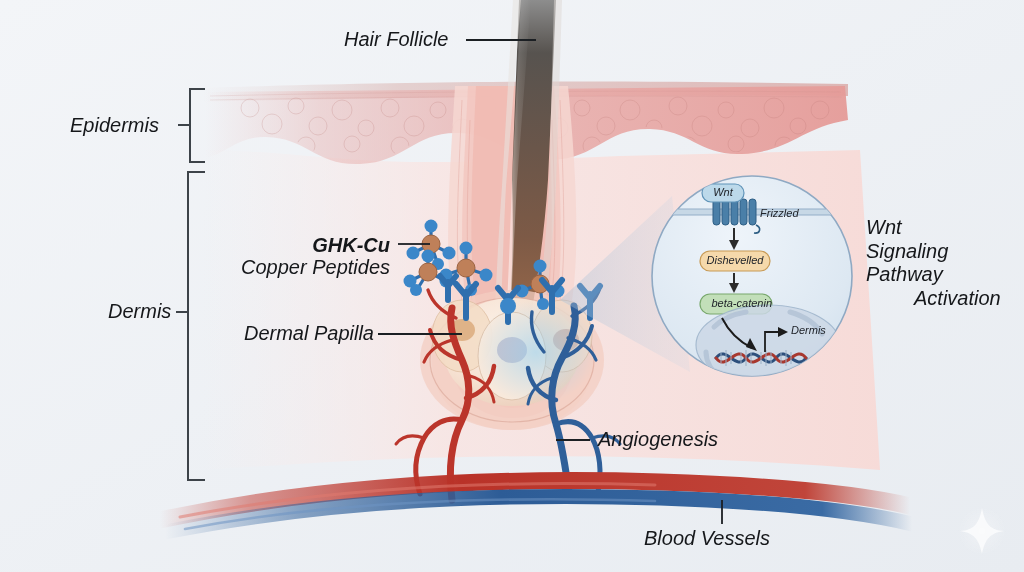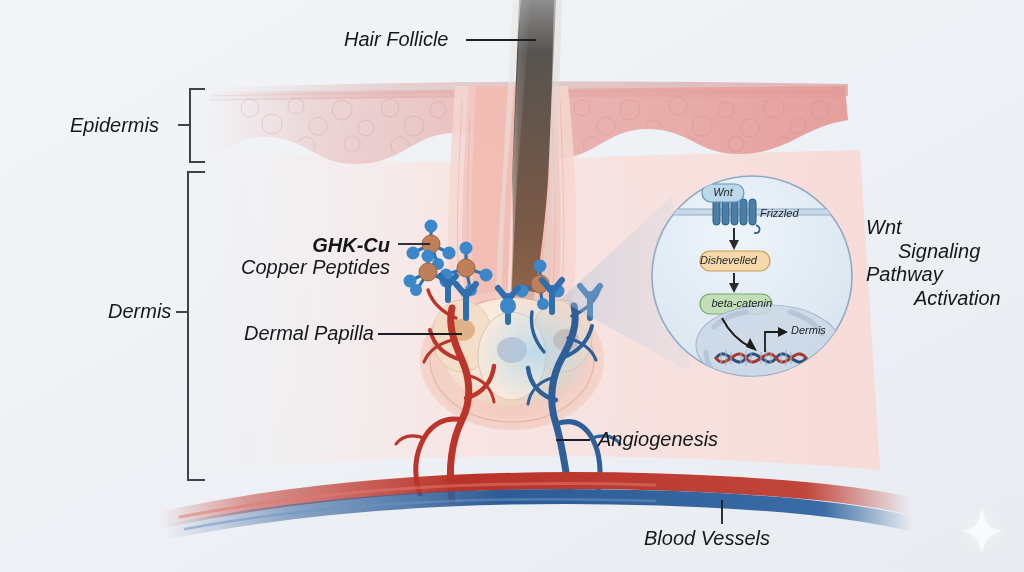--- a/index.html
+++ b/index.html
@@ -412,24 +412,24 @@
 <div class="lbl b r" style="left:238px;top:234px;width:152px;">GHK-Cu</div>
 
 <div class="lbl" style="left:598px;top:428px;">Angiogenesis</div>
 
 <div class="lbl r" style="left:188px;top:322px;width:186px;">Dermal Papilla</div>
 
 <div class="lbl" style="left:644px;top:527px;">Blood Vessels</div>
 
 <div style="position:absolute;left:866px;top:216px;">
   <div class="lbl" style="position:static;">Wnt</div>
-  <div class="lbl" style="position:static;margin-left:32px;">Signaling</div>
+  <div class="lbl" style="position:static;">Signaling</div>
   <div class="lbl" style="position:static;">Pathway</div>
   <div class="lbl" style="position:static;margin-left:48px;">Activation</div>
 </div>
 
 <div class="tiny" style="position:absolute;left:705px;top:186px;width:36px;text-align:center;">Wnt</div>
 <div class="tiny" style="position:absolute;left:760px;top:207px;">Frizzled</div>
-<div class="tiny" style="position:absolute;left:700px;top:254px;width:70px;text-align:left;">Dishevelled</div>
+<div class="tiny" style="position:absolute;left:700px;top:254px;width:70px;text-align:center;">Dishevelled</div>
 <div class="tiny" style="position:absolute;left:700px;top:297px;width:72px;text-align:right;">beta-catenin</div>
 <div class="tiny" style="position:absolute;left:791px;top:324px;">Dermis</div>
 
 </div>
 
 </body></html>

